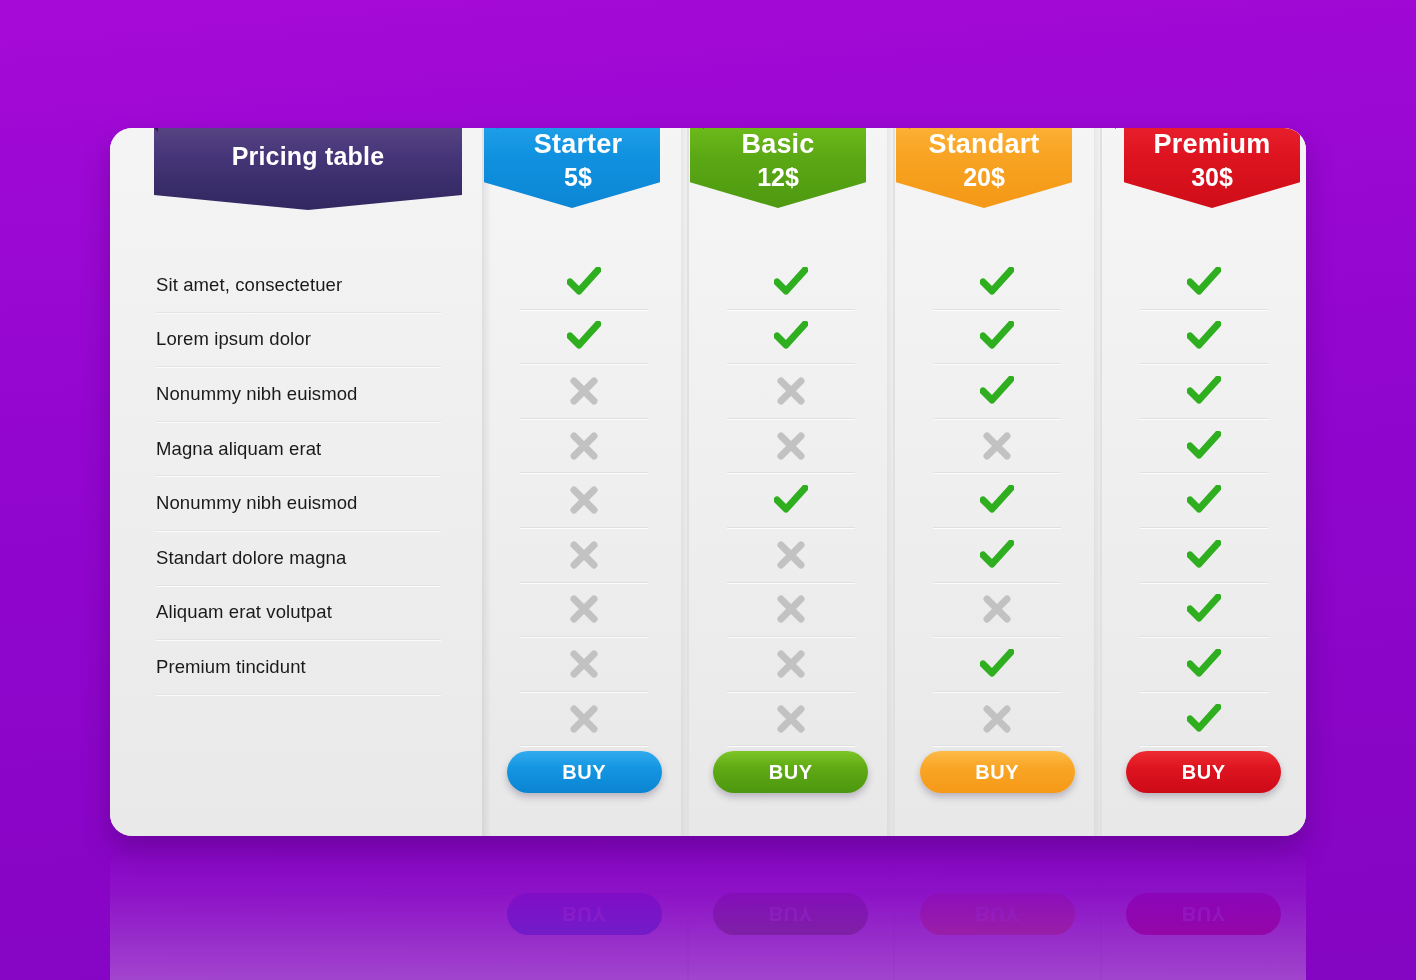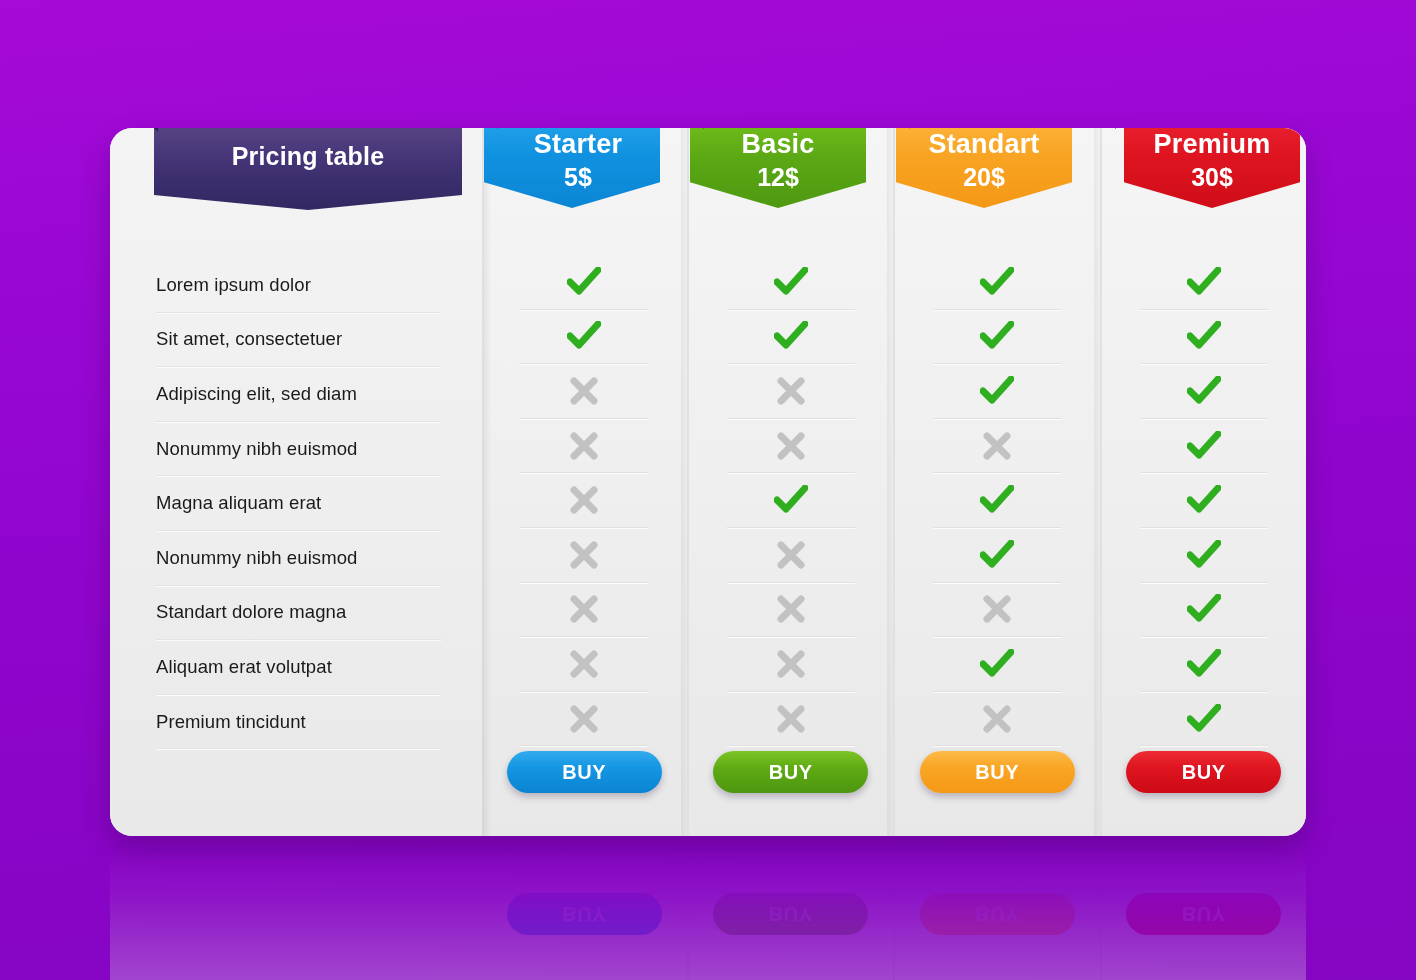--- a/index.html
+++ b/index.html
@@ -259,27 +259,24 @@
 </head>
 <body>
 
 <div id="stage">
 
   <div id="card">
 
     <div class="feat-panel">
       <div class="feat-list">
           <div class="feat-row">
+            <span class="feat-label">Sit amet, consectetuer</span>
+          </div>
+          <div class="feat-row">
             <span class="feat-label">Lorem ipsum dolor</span>
-          </div>
-          <div class="feat-row">
-            <span class="feat-label">Sit amet, consectetuer</span>
-          </div>
-          <div class="feat-row">
-            <span class="feat-label">Adipiscing elit, sed diam</span>
           </div>
           <div class="feat-row">
             <span class="feat-label">Nonummy nibh euismod</span>
           </div>
           <div class="feat-row">
             <span class="feat-label">Magna aliquam erat</span>
           </div>
           <div class="feat-row">
             <span class="feat-label">Nonummy nibh euismod</span>
           </div>

